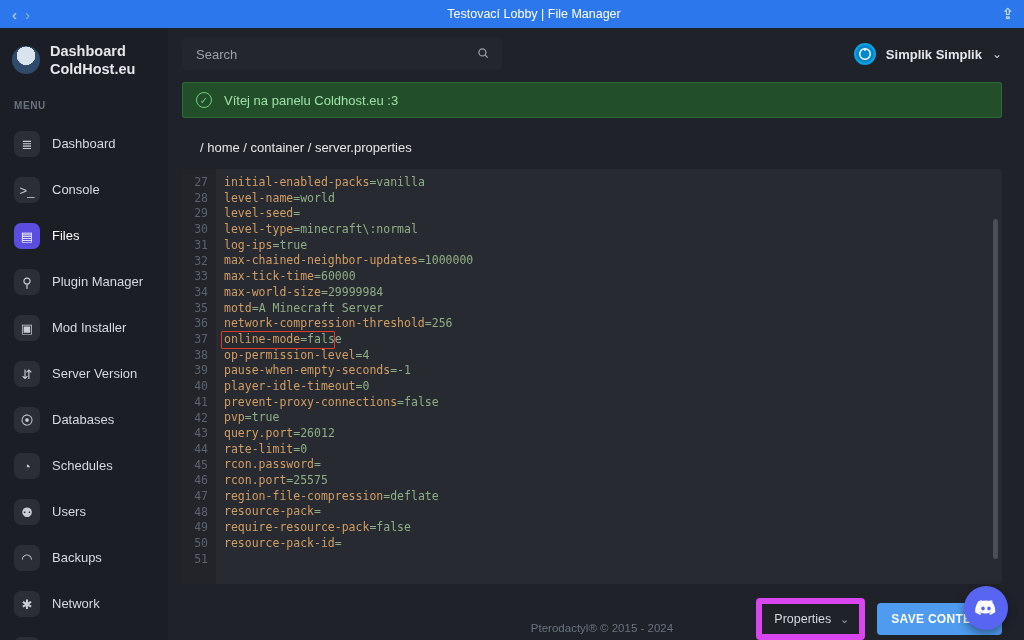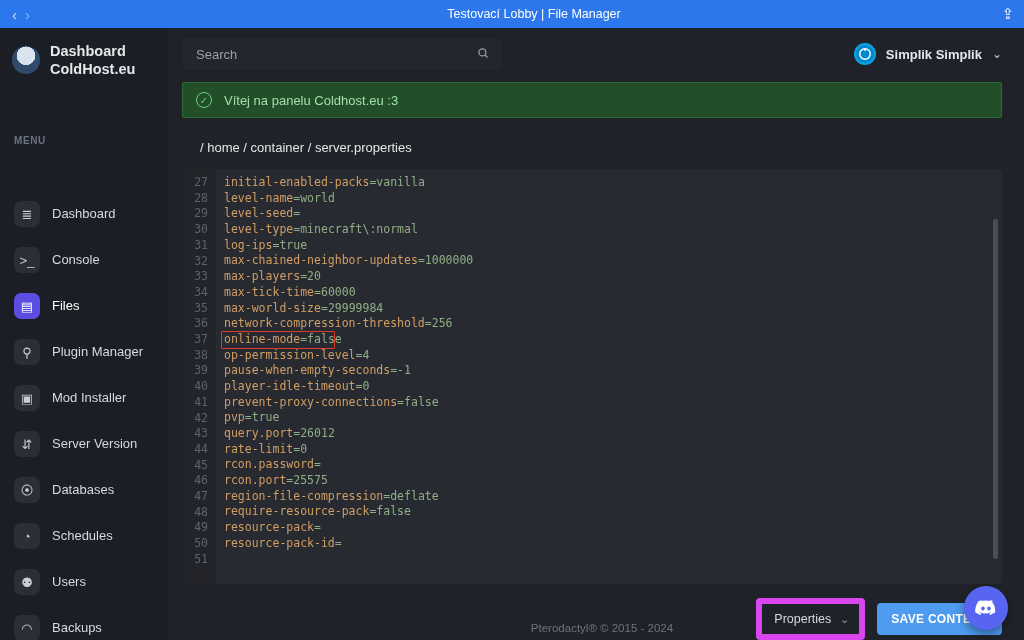--- a/index.html
+++ b/index.html
@@ -31,21 +31,21 @@
   .topbar{height:28px;background:var(--bg-header);display:flex;align-items:center;
     color:#fff;position:relative;}
   .topbar .nav{display:flex;gap:8px;padding-left:12px;}
   .topbar .nav span{opacity:.75;font-size:15px;cursor:pointer;}
   .topbar .title{position:absolute;left:0;right:0;text-align:center;font-size:12.5px;
     font-weight:500;pointer-events:none;margin-left:44px;}
   .topbar .share{position:absolute;right:10px;top:5px;font-size:15px;opacity:.95;cursor:pointer;}
   
   .shell{display:flex;height:612px;}
   .sidebar{width:168px;background:var(--bg-sidebar);display:flex;flex-direction:column;
-    padding-top:10px;gap:35px;}
+    padding-top:10px;}
   .brand{display:flex;align-items:center;gap:10px;padding:4px 12px 14px 12px;}
   .brand-logo{width:28px;height:28px;border-radius:50%;background:radial-gradient(circle at 50% 35%,#d9e3ef 0 40%,#2f4a6b 41% 100%);
     display:flex;align-items:center;justify-content:center;font-size:11px;color:#1b2b45;font-weight:700;}
   .brand-text{display:flex;flex-direction:column;line-height:1.25;font-weight:600;font-size:14.5px;}
   .menu-label{font-size:10px;letter-spacing:.6px;color:var(--text-dim);
     padding:8px 14px 10px 14px;font-weight:600;}
   .nav-item{display:flex;align-items:center;gap:12px;padding:10px 14px;color:#d6d9de;
     cursor:pointer;font-size:13px;}
   .nav-item.active .nav-icon{background:#5b4de0;color:#fff;}
   .nav-item.active{color:#fff;}
@@ -233,37 +233,37 @@
               <div>50</div>
               <div>51</div>
             </div>
           <div class="code" id="code">
               <div class="row"><span class="k">initial-enabled-packs</span><span class="eq">=</span><span class="v">vanilla</span></div>
               <div class="row"><span class="k">level-name</span><span class="eq">=</span><span class="v">world</span></div>
               <div class="row"><span class="k">level-seed</span><span class="eq">=</span><span class="v"></span></div>
               <div class="row"><span class="k">level-type</span><span class="eq">=</span><span class="v">minecraft\:normal</span></div>
               <div class="row"><span class="k">log-ips</span><span class="eq">=</span><span class="v">true</span></div>
               <div class="row"><span class="k">max-chained-neighbor-updates</span><span class="eq">=</span><span class="v">1000000</span></div>
-              <div class="row"><span class="k">max-players</span><span class="eq">=</span><span class="v">20</span></div>
               <div class="row"><span class="k">max-tick-time</span><span class="eq">=</span><span class="v">60000</span></div>
               <div class="row"><span class="k">max-world-size</span><span class="eq">=</span><span class="v">29999984</span></div>
+              <div class="row"><span class="k">motd</span><span class="eq">=</span><span class="v">A Minecraft Server</span></div>
               <div class="row"><span class="k">network-compression-threshold</span><span class="eq">=</span><span class="v">256</span></div>
               <div class="row highlight"><span class="k">online-mode</span><span class="eq">=</span><span class="v">false</span></div>
               <div class="row"><span class="k">op-permission-level</span><span class="eq">=</span><span class="v">4</span></div>
               <div class="row"><span class="k">pause-when-empty-seconds</span><span class="eq">=</span><span class="v">-1</span></div>
               <div class="row"><span class="k">player-idle-timeout</span><span class="eq">=</span><span class="v">0</span></div>
               <div class="row"><span class="k">prevent-proxy-connections</span><span class="eq">=</span><span class="v">false</span></div>
               <div class="row"><span class="k">pvp</span><span class="eq">=</span><span class="v">true</span></div>
               <div class="row"><span class="k">query.port</span><span class="eq">=</span><span class="v">26012</span></div>
               <div class="row"><span class="k">rate-limit</span><span class="eq">=</span><span class="v">0</span></div>
               <div class="row"><span class="k">rcon.password</span><span class="eq">=</span><span class="v"></span></div>
               <div class="row"><span class="k">rcon.port</span><span class="eq">=</span><span class="v">25575</span></div>
               <div class="row"><span class="k">region-file-compression</span><span class="eq">=</span><span class="v">deflate</span></div>
+              <div class="row"><span class="k">resource-pack</span><span class="eq">=</span><span class="v"></span></div>
               <div class="row"><span class="k">require-resource-pack</span><span class="eq">=</span><span class="v">false</span></div>
-              <div class="row"><span class="k">resource-pack</span><span class="eq">=</span><span class="v"></span></div>
               <div class="row"><span class="k">resource-pack-id</span><span class="eq">=</span><span class="v"></span></div>
             </div>
           <div class="scroll-thumb"></div>
         </div>
       </div>
     </div>
 
     <div class="footerbar">
       <div class="dropdown">
         <span>Properties</span>

